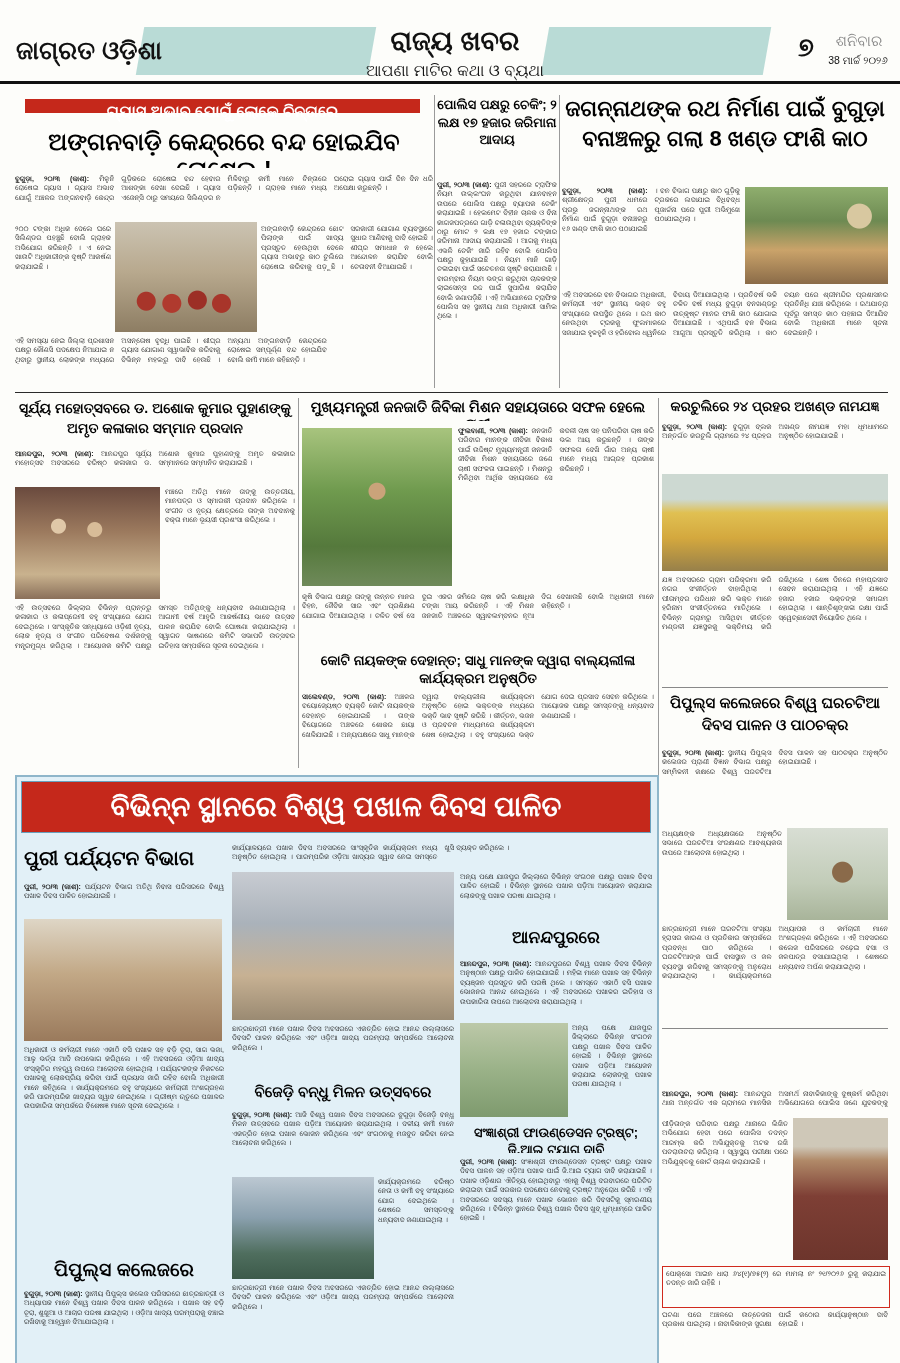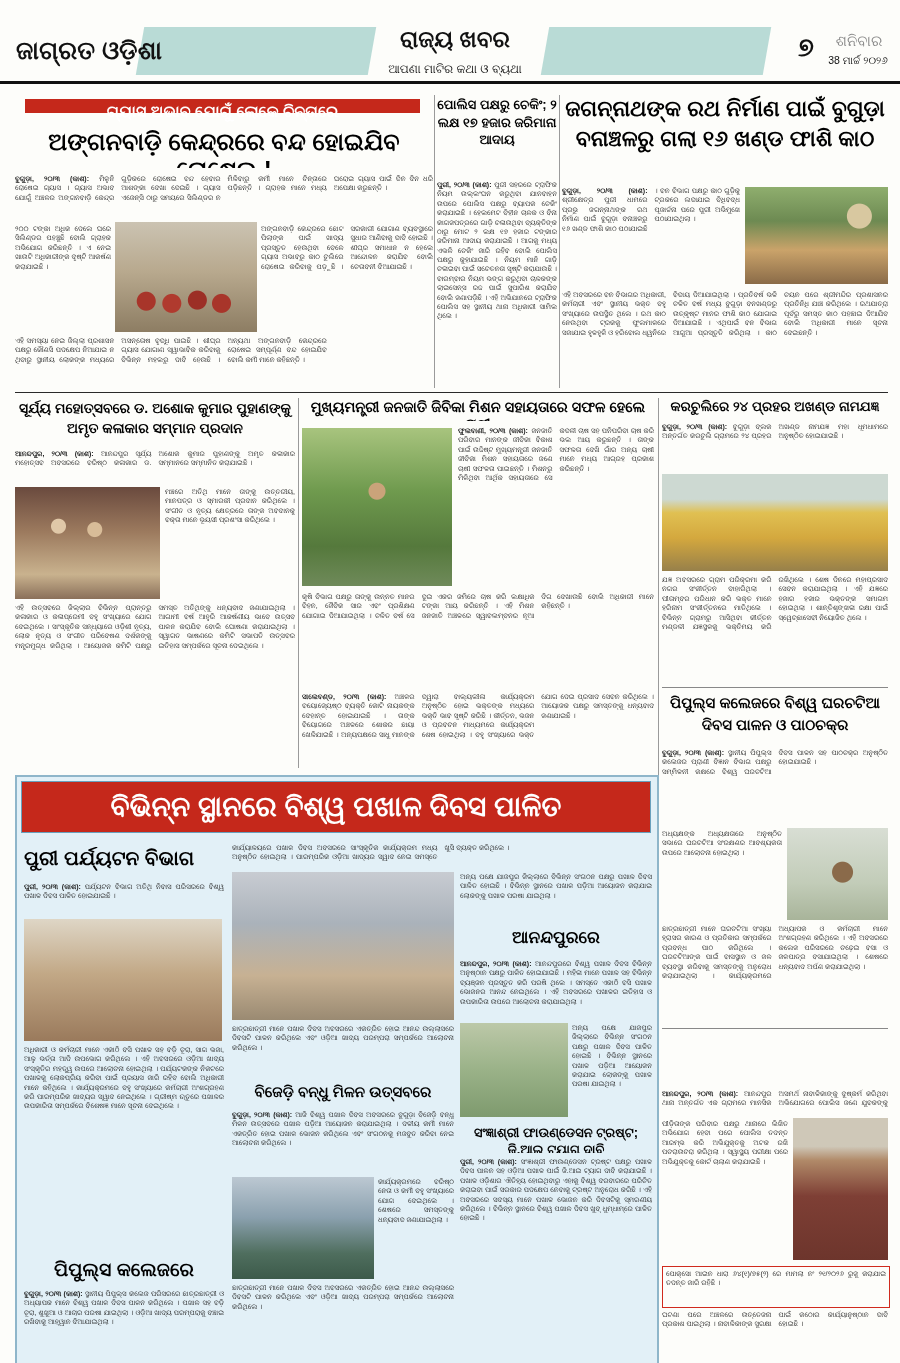--- a/index.html
+++ b/index.html
@@ -49,22 +49,22 @@
 </style>
 </head>
 <body>
 
 <div class="page">
 
   <div class="abs" style="left:0;top:0;width:900px;height:84px;">
     <div class="teal" style="left:140px;top:27px;width:232px;height:48px;"></div>
     <div class="teal" style="left:545px;top:27px;width:222px;height:48px;"></div>
     <div class="abs" style="left:16px;top:36px;width:210px;font-size:25px;font-weight:bold;">ଜାଗ୍ରତ ଓଡ଼ିଶା</div>
-    <div class="abs" style="left:370px;top:26px;width:170px;text-align:center;font-size:23px;font-weight:bold;">ରାଜ୍ୟ ଖବର</div>
-    <div class="abs" style="left:355px;top:62px;width:200px;text-align:center;font-size:12px;">ଆପଣା ମାଟିର କଥା ଓ ବ୍ୟଥା</div>
+    <div class="abs" style="left:370px;top:26px;width:170px;text-align:center;font-size:27px;font-weight:bold;">ରାଜ୍ୟ ଖବର</div>
+    <div class="abs" style="left:355px;top:62px;width:200px;text-align:center;font-size:16px;">ଆପଣା ମାଟିର କଥା ଓ ବ୍ୟଥା</div>
     <div class="abs" style="left:798px;top:32px;width:26px;font-size:26px;font-weight:bold;">୭</div>
     <div class="abs" style="left:826px;top:32px;width:66px;font-size:15px;color:#8a8a8a;text-align:center;">ଶନିବାର</div>
     <div class="abs" style="left:818px;top:54px;width:80px;font-size:10.5px;text-align:center;">38 ମାର୍ଚ୍ଚ ୨୦୨୬</div>
     <div class="abs" style="left:0;top:81px;width:900px;height:3px;background:#111;"></div>
   </div>
 
   <div class="abs kicker" style="left:25px;top:99px;width:395px;height:14px;font-size:16px;line-height:25px;">ଗ୍ୟାସ ଅଭାବ ଯୋଗୁଁ ଲୋକେ ଚିନ୍ତାରେ</div>
   <div class="abs head" style="left:15px;top:128px;width:418px;height:40px;font-size:24px;">ଅଙ୍ଗନବାଡ଼ି କେନ୍ଦ୍ରରେ ବନ୍ଦ ହୋଇଯିବ ରୋଷେଇ !</div>
   <div class="abs body cols4" style="left:15px;top:174px;width:418px;height:47px;">
     <span class="dl">ବୁଗୁଡ଼ା, ୨୦/୩ (କାଶ):</span>
@@ -74,21 +74,21 @@
   <div class="photo ph-gas" style="left:115px;top:222px;width:142px;height:110px;"></div>
   <div class="abs body cols2" style="left:261px;top:224px;width:172px;height:108px;">ଅଙ୍ଗନବାଡ଼ି କେନ୍ଦ୍ରରେ ଛୋଟ ପିଲାଙ୍କ ପାଇଁ ଖାଦ୍ୟ ପ୍ରସ୍ତୁତ ହେଉଥିବା ବେଳେ ଗ୍ୟାସ ଅଭାବରୁ କାଠ ଚୁଲିରେ ରୋଷେଇ କରିବାକୁ ପଡ଼ୁଛି । ସରକାରୀ ଯୋଗାଣ ବ୍ୟବସ୍ଥାରେ ସୁଧାର ଆଣିବାକୁ ଦାବି ହୋଇଛି । ଶୀଘ୍ର ସମାଧାନ ନ ହେଲେ ଆନ୍ଦୋଳନ କରାଯିବ ବୋଲି ଚେତାବନୀ ଦିଆଯାଇଛି ।</div>
   <div class="abs body cols4" style="left:15px;top:336px;width:418px;height:52px;">ଏହି ସମସ୍ୟା ନେଇ ଜିଲ୍ଲା ପ୍ରଶାସନ ପକ୍ଷରୁ କୌଣସି ପଦକ୍ଷେପ ନିଆଯାଇ ନ ଥିବାରୁ ସ୍ଥାନୀୟ ଲୋକଙ୍କ ମଧ୍ୟରେ ଅସନ୍ତୋଷ ବୃଦ୍ଧି ପାଇଛି । ଶୀଘ୍ର ଗ୍ୟାସ ଯୋଗାଣ ସ୍ୱାଭାବିକ କରିବାକୁ ବିଭିନ୍ନ ମହଲରୁ ଦାବି ହେଉଛି । ଅନ୍ୟଥା ଅଙ୍ଗନବାଡ଼ି କେନ୍ଦ୍ରରେ ରୋଷେଇ ସମ୍ପୂର୍ଣ୍ଣ ବନ୍ଦ ହୋଇଯିବ ବୋଲି କର୍ମୀ ମାନେ କହିଛନ୍ତି ।</div>
 
   <div class="abs head" style="left:437px;top:96px;width:120px;height:80px;font-size:13px;line-height:1.35;">ପୋଲିସ ପକ୍ଷରୁ ଚେକିଂ; ୨ ଲକ୍ଷ ୧୭ ହଜାର ଜରିମାନା ଆଦାୟ</div>
   <div class="abs body" style="left:437px;top:180px;width:120px;height:208px;">
     <span class="dl">ପୁରୀ, ୨୦/୩ (କାଶ):</span>
     <span>ପୁରୀ ସହରରେ ଟ୍ରାଫିକ ନିୟମ ଉଲ୍ଲଂଘନ କରୁଥିବା ଯାନବାହନ ଉପରେ ପୋଲିସ ପକ୍ଷରୁ ବ୍ୟାପକ ଚେକିଂ କରାଯାଇଛି । ହେଲମେଟ ବିହୀନ ଚାଳକ ଓ ବିନା କାଗଜପତ୍ରରେ ଗାଡ଼ି ଚଳାଉଥିବା ବ୍ୟକ୍ତିଙ୍କ ଠାରୁ ମୋଟ ୨ ଲକ୍ଷ ୧୭ ହଜାର ଟଙ୍କାର ଜରିମାନା ଆଦାୟ କରାଯାଇଛି । ଆଗକୁ ମଧ୍ୟ ଏଭଳି ଚେକିଂ ଜାରି ରହିବ ବୋଲି ପୋଲିସ ପକ୍ଷରୁ କୁହାଯାଇଛି । ନିୟମ ମାନି ଗାଡ଼ି ଚଳାଇବା ପାଇଁ ସଚେତନତା ସୃଷ୍ଟି କରାଯାଉଛି । ବାରମ୍ବାର ନିୟମ ଭଙ୍ଗ କରୁଥିବା ଚାଳକଙ୍କ ଲାଇସେନ୍ସ ରଦ୍ଦ ପାଇଁ ସୁପାରିଶ କରାଯିବ ବୋଲି ଜଣାପଡ଼ିଛି । ଏହି ଅଭିଯାନରେ ଟ୍ରାଫିକ ପୋଲିସ ସହ ସ୍ଥାନୀୟ ଥାନା ଅଧିକାରୀ ସାମିଲ ଥିଲେ ।</span>
   </div>
 
-  <div class="abs head" style="left:562px;top:94px;width:326px;height:86px;font-size:22px;line-height:1.35;">ଜଗନ୍ନାଥଙ୍କ ରଥ ନିର୍ମାଣ ପାଇଁ ବୁଗୁଡ଼ା ବନାଞ୍ଚଳରୁ ଗଲା ୧୬ ଖଣ୍ଡ ଫାଶି କାଠ</div>
+  <div class="abs head" style="left:562px;top:94px;width:326px;height:86px;font-size:22px;line-height:1.35;">ଜଗନ୍ନାଥଙ୍କ ରଥ ନିର୍ମାଣ ପାଇଁ ବୁଗୁଡ଼ା ବନାଞ୍ଚଳରୁ ଗଲା 8 ଖଣ୍ଡ ଫାଶି କାଠ</div>
   <div class="abs body cols2" style="left:562px;top:186px;width:178px;height:98px;">
     <span class="dl">ବୁଗୁଡ଼ା, ୨୦/୩ (କାଶ):</span>
     <span>ଶ୍ରୀକ୍ଷେତ୍ର ପୁରୀ ଧାମରେ ପ୍ରଭୁ ଜଗନ୍ନାଥଙ୍କ ରଥ ନିର୍ମାଣ ପାଇଁ ବୁଗୁଡ଼ା ବନାଞ୍ଚଳରୁ ୧୬ ଖଣ୍ଡ ଫାଶି କାଠ ପଠାଯାଇଛି । ବନ ବିଭାଗ ପକ୍ଷରୁ କାଠ ଗୁଡ଼ିକୁ ଟ୍ରକରେ ଲଦାଯାଇ ବିଧିବଦ୍ଧ ପୂଜାର୍ଚ୍ଚନା ପରେ ପୁରୀ ଅଭିମୁଖେ ପଠାଯାଇଥିଲା ।</span>
   </div>
   <div class="photo ph-rath" style="left:745px;top:187px;width:143px;height:97px;"></div>
   <div class="abs body cols3" style="left:562px;top:290px;width:326px;height:98px;">ଏହି ଅବସରରେ ବନ ବିଭାଗର ଅଧିକାରୀ, କର୍ମଚାରୀ ଏବଂ ସ୍ଥାନୀୟ ଭକ୍ତ ବହୁ ସଂଖ୍ୟାରେ ଉପସ୍ଥିତ ଥିଲେ । ରଥ କାଠ ନେଉଥିବା ଟ୍ରକକୁ ଫୁଲମାଳରେ ସଜାଯାଇ ହୁଳହୁଳି ଓ ହରିବୋଲ ଧ୍ୱନିରେ ବିଦାୟ ଦିଆଯାଇଥିଲା । ପ୍ରତିବର୍ଷ ଭଳି ଚଳିତ ବର୍ଷ ମଧ୍ୟ ବୁଗୁଡ଼ା ବନଖଣ୍ଡରୁ ଉତ୍କୃଷ୍ଟ ମାନର ଫାଶି କାଠ ଯୋଗାଇ ଦିଆଯାଇଛି । ଏଥିପାଇଁ ବନ ବିଭାଗ ଆଗୁଆ ପ୍ରସ୍ତୁତି କରିଥିଲା । କାଠ ଚୟନ ପରେ ଶ୍ରୀମନ୍ଦିର ପ୍ରଶାସନର ପ୍ରତିନିଧି ଯାଞ୍ଚ କରିଥିଲେ । ରଥଯାତ୍ରା ପୂର୍ବରୁ ସମସ୍ତ କାଠ ପହଞ୍ଚାଇ ଦିଆଯିବ ବୋଲି ଅଧିକାରୀ ମାନେ ସୂଚନା ଦେଇଛନ୍ତି ।</div>
 
   <div class="vrule" style="left:434px;top:95px;height:293px;"></div>
   <div class="vrule" style="left:559px;top:95px;height:293px;"></div>
   <div class="hrule" style="left:15px;top:392px;width:873px;"></div>
@@ -103,20 +103,21 @@
   <div class="abs body cols2" style="left:15px;top:603px;width:280px;height:164px;">ଏହି ଉତ୍ସବରେ ଜିଲ୍ଲାର ବିଭିନ୍ନ ପ୍ରାନ୍ତରୁ କଳାକାର ଓ କଳାପ୍ରେମୀ ବହୁ ସଂଖ୍ୟାରେ ଯୋଗ ଦେଇଥିଲେ । ସାଂସ୍କୃତିକ ସନ୍ଧ୍ୟାରେ ଓଡ଼ିଶୀ ନୃତ୍ୟ, ଲୋକ ନୃତ୍ୟ ଓ ସଂଗୀତ ପରିବେଷଣ ଦର୍ଶକଙ୍କୁ ମନ୍ତ୍ରମୁଗ୍ଧ କରିଥିଲା । ଆୟୋଜକ କମିଟି ପକ୍ଷରୁ ସମସ୍ତ ଅତିଥିଙ୍କୁ ଧନ୍ୟବାଦ ଜଣାଯାଇଥିଲା । ଆଗାମୀ ବର୍ଷ ଆହୁରି ଆକର୍ଷଣୀୟ ଭାବେ ଉତ୍ସବ ପାଳନ କରାଯିବ ବୋଲି ଘୋଷଣା କରାଯାଇଥିଲା । ସ୍ୱାଗତ ଭାଷଣରେ କମିଟି ସଭାପତି ଉତ୍ସବର ଇତିହାସ ସମ୍ପର୍କରେ ସୂଚନା ଦେଇଥିଲେ ।</div>
 
   <div class="abs head" style="left:302px;top:399px;width:352px;height:22px;font-size:14.5px;">ମୁଖ୍ୟମନ୍ତ୍ରୀ ଜନଜାତି ଜିବିକା ମିଶନ ସହାୟତାରେ ସଫଳ ହେଲେ ଚାଷୀ</div>
   <div class="photo ph-cm" style="left:302px;top:428px;width:150px;height:158px;"></div>
   <div class="abs body cols2" style="left:458px;top:426px;width:196px;height:162px;">
     <span class="dl">ଫୁଲବାଣୀ, ୨୦/୩ (କାଶ):</span>
     <span>ଜନଜାତି ପରିବାର ମାନଙ୍କ ଜୀବିକା ବିକାଶ ପାଇଁ ଉଦ୍ଦିଷ୍ଟ ମୁଖ୍ୟମନ୍ତ୍ରୀ ଜନଜାତି ଜୀବିକା ମିଶନ ସହାୟତାରେ ଜଣେ ଚାଷୀ ସଫଳତା ପାଇଛନ୍ତି । ମିଶନରୁ ମିଳିଥିବା ଆର୍ଥିକ ସହାୟତାରେ ସେ କଦଳୀ ଚାଷ ସହ ପନିପରିବା ଚାଷ କରି ଭଲ ଆୟ କରୁଛନ୍ତି । ତାଙ୍କ ସଫଳତା ଦେଖି ଗାଁର ଅନ୍ୟ ଚାଷୀ ମାନେ ମଧ୍ୟ ଆଗ୍ରହ ପ୍ରକାଶ କରିଛନ୍ତି ।</span>
   </div>
   <div class="abs body cols3" style="left:302px;top:592px;width:352px;height:56px;">କୃଷି ବିଭାଗ ପକ୍ଷରୁ ତାଙ୍କୁ ଉନ୍ନତ ମାନର ବିହନ, ଜୈବିକ ସାର ଏବଂ ପ୍ରଶିକ୍ଷଣ ଯୋଗାଇ ଦିଆଯାଇଥିଲା । ଚଳିତ ବର୍ଷ ସେ ଦୁଇ ଏକର ଜମିରେ ଚାଷ କରି ଲକ୍ଷାଧିକ ଟଙ୍କା ଆୟ କରିଛନ୍ତି । ଏହି ମିଶନ ଜନଜାତି ଅଞ୍ଚଳରେ ସ୍ୱାବଲମ୍ବନର ନୂଆ ଦିଗ ଦେଖାଉଛି ବୋଲି ଅଧିକାରୀ ମାନେ କହିଛନ୍ତି ।</div>
 
+  <div class="abs head" style="left:302px;top:652px;width:352px;height:36px;font-size:13.5px;line-height:1.3;">କୋଟି ନାୟକଙ୍କ ଦେହାନ୍ତ; ସାଧୁ ମାନଙ୍କ ଦ୍ୱାରା ବାଲ୍ୟଲୀଳା କାର୍ଯ୍ୟକ୍ରମ ଅନୁଷ୍ଠିତ</div>
   <div class="abs body cols3" style="left:302px;top:692px;width:352px;height:76px;">
     <span class="dl">ସାଲେବଣ୍ଡ, ୨୦/୩ (କାଶ):</span>
     <span>ଅଞ୍ଚଳର ବୟୋଜ୍ୟେଷ୍ଠ ବ୍ୟକ୍ତି କୋଟି ନାୟକଙ୍କ ଦେହାନ୍ତ ହୋଇଯାଇଛି । ତାଙ୍କ ବିୟୋଗରେ ଅଞ୍ଚଳରେ ଶୋକର ଛାୟା ଖେଳିଯାଇଛି । ଅନ୍ୟପକ୍ଷରେ ସାଧୁ ମାନଙ୍କ ଦ୍ୱାରା ବାଲ୍ୟଲୀଳା କାର୍ଯ୍ୟକ୍ରମ ଅନୁଷ୍ଠିତ ହୋଇ ଭକ୍ତଙ୍କ ମଧ୍ୟରେ ଭକ୍ତି ଭାବ ସୃଷ୍ଟି କରିଛି । କୀର୍ତ୍ତନ, ଭଜନ ଓ ପ୍ରବଚନ ମାଧ୍ୟମରେ କାର୍ଯ୍ୟକ୍ରମ ଶେଷ ହୋଇଥିଲା । ବହୁ ସଂଖ୍ୟାରେ ଭକ୍ତ ଯୋଗ ଦେଇ ପ୍ରସାଦ ସେବନ କରିଥିଲେ । ଆୟୋଜକ ପକ୍ଷରୁ ସମସ୍ତଙ୍କୁ ଧନ୍ୟବାଦ ଜଣାଯାଇଛି ।</span>
   </div>
 
   <div class="abs head" style="left:662px;top:399px;width:226px;height:20px;font-size:13.5px;">କରଚୁଲିରେ ୨୪ ପ୍ରହର ଅଖଣ୍ଡ ନାମଯଜ୍ଞ</div>
   <div class="abs body cols2" style="left:662px;top:422px;width:226px;height:49px;">
     <span class="dl">ବୁଗୁଡ଼ା, ୨୦/୩ (କାଶ):</span>
     <span>ବୁଗୁଡ଼ା ବ୍ଲକ ଅନ୍ତର୍ଗତ କରଚୁଲି ଗ୍ରାମରେ ୨୪ ପ୍ରହର ଅଖଣ୍ଡ ନାମଯଜ୍ଞ ମହା ଧୂମଧାମରେ ଅନୁଷ୍ଠିତ ହୋଇଯାଇଛି ।</span>
   </div>

